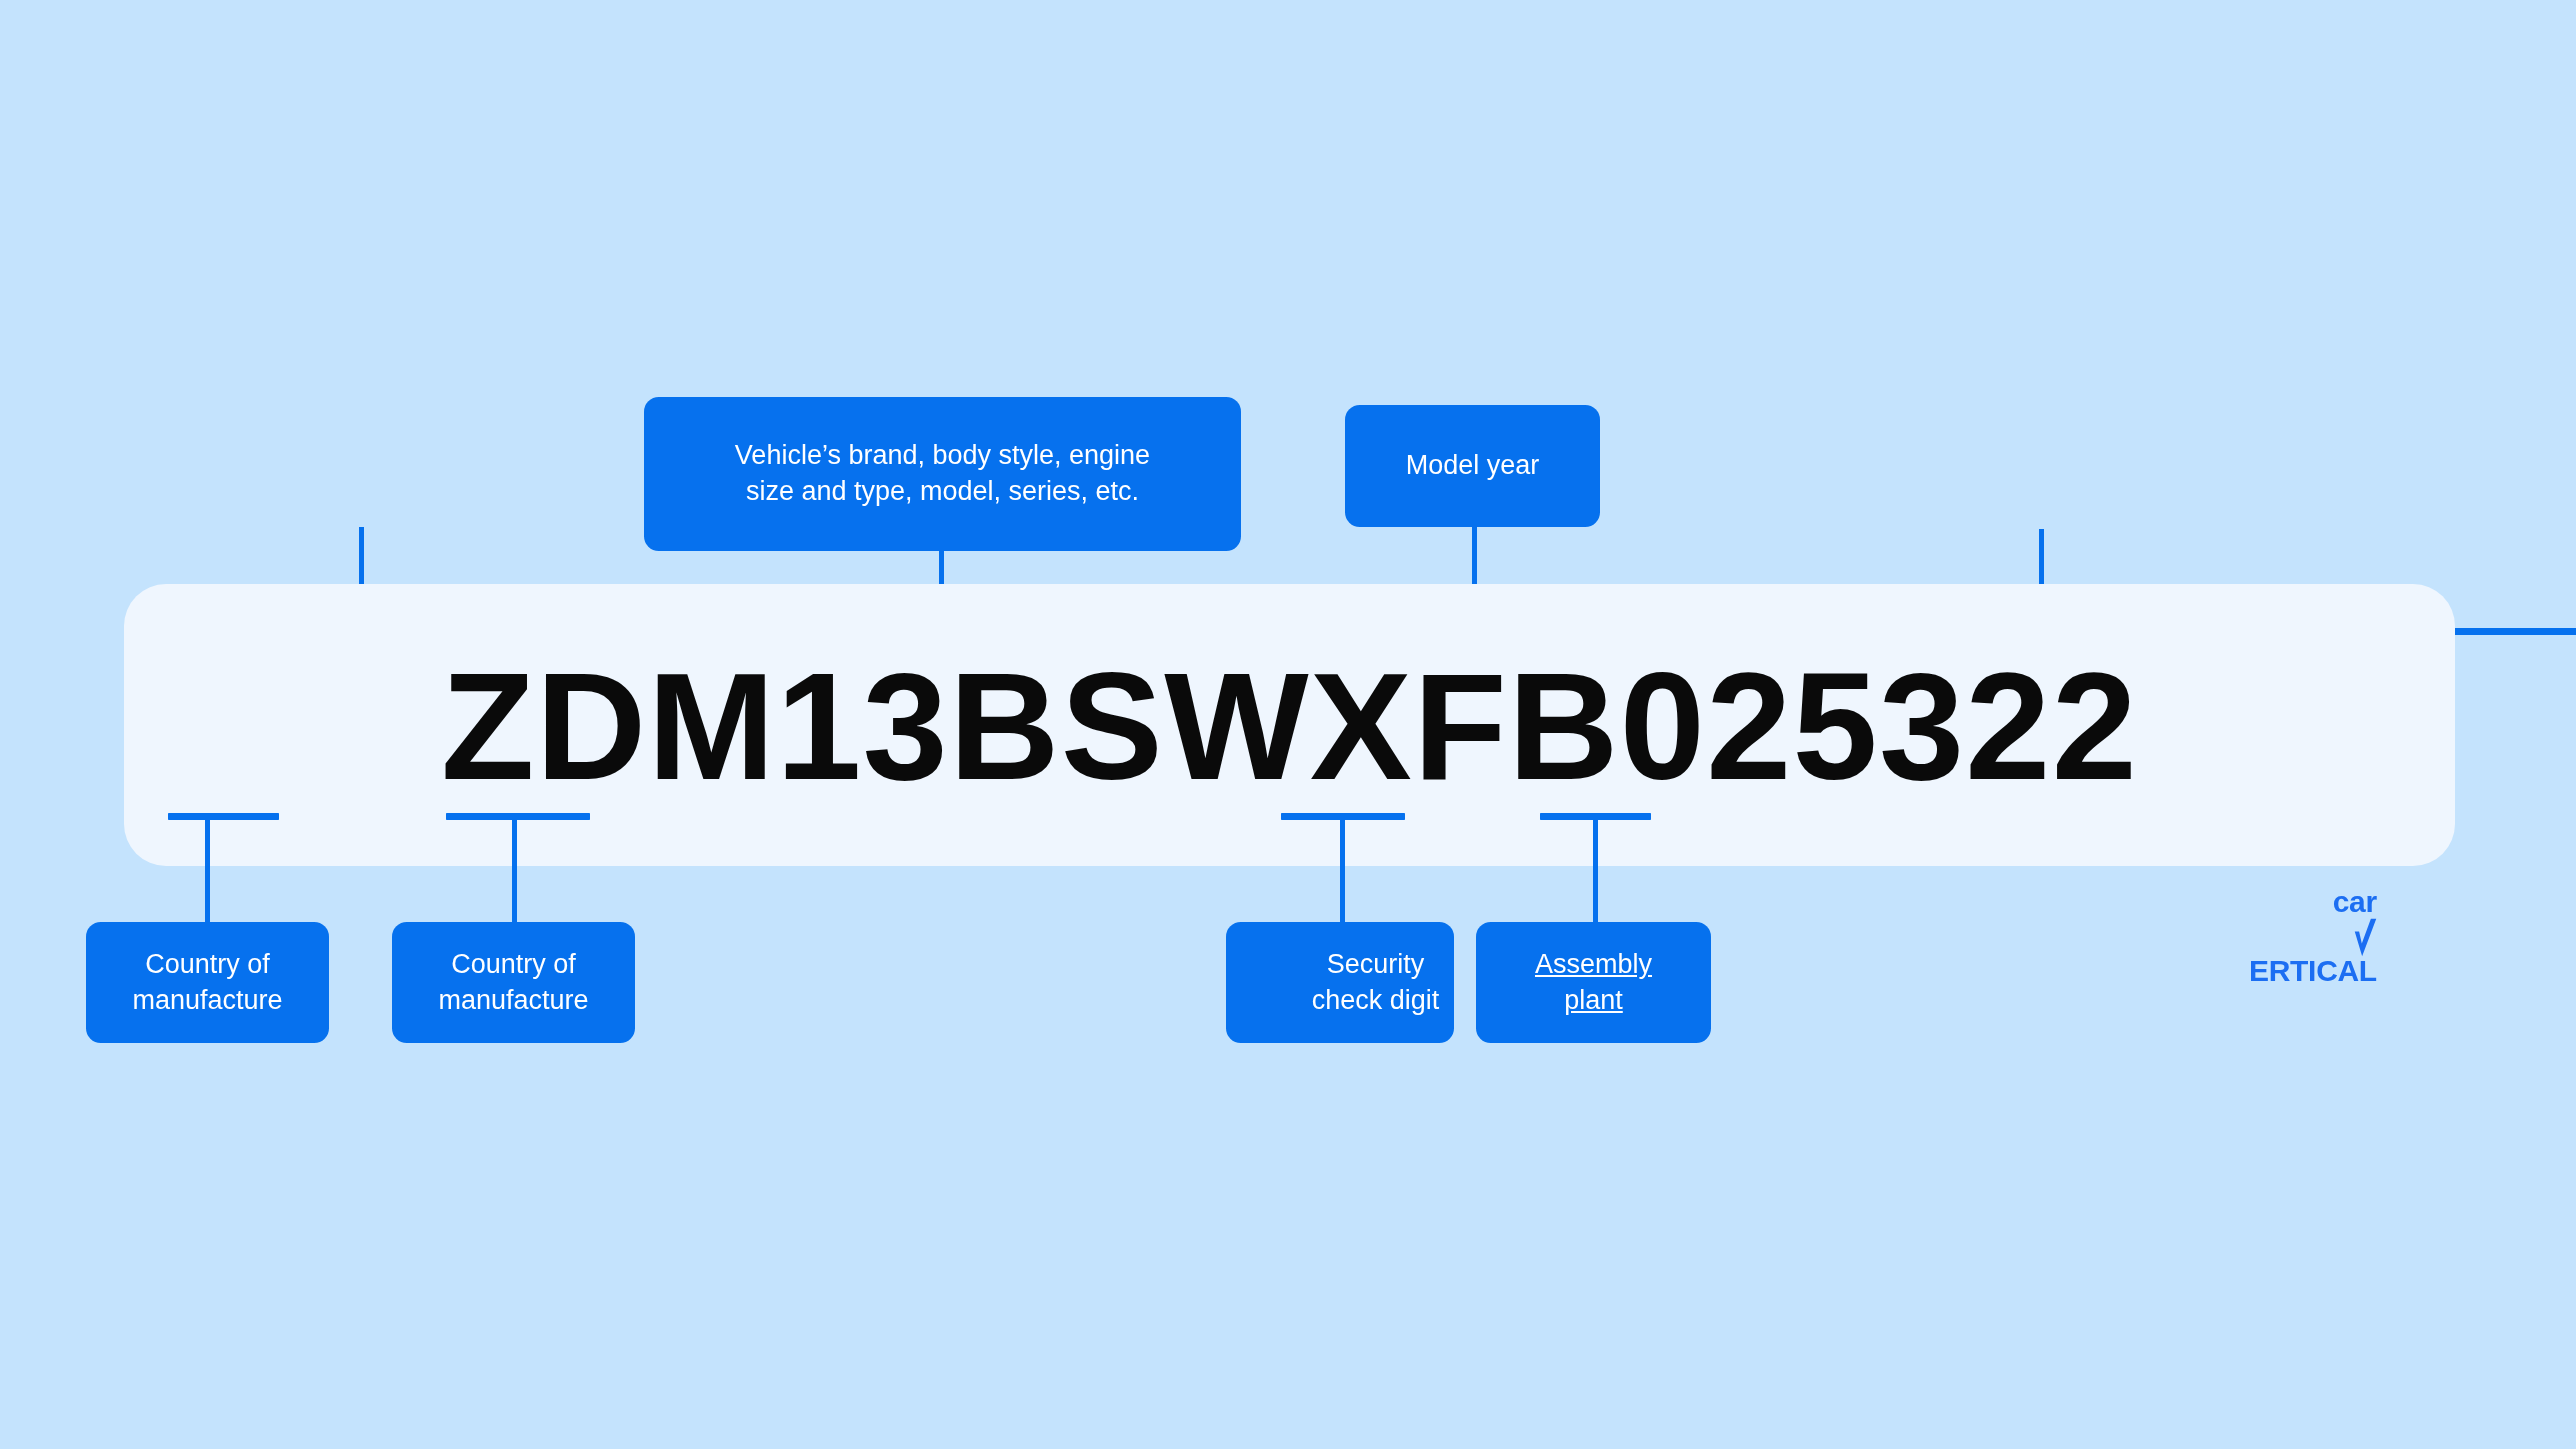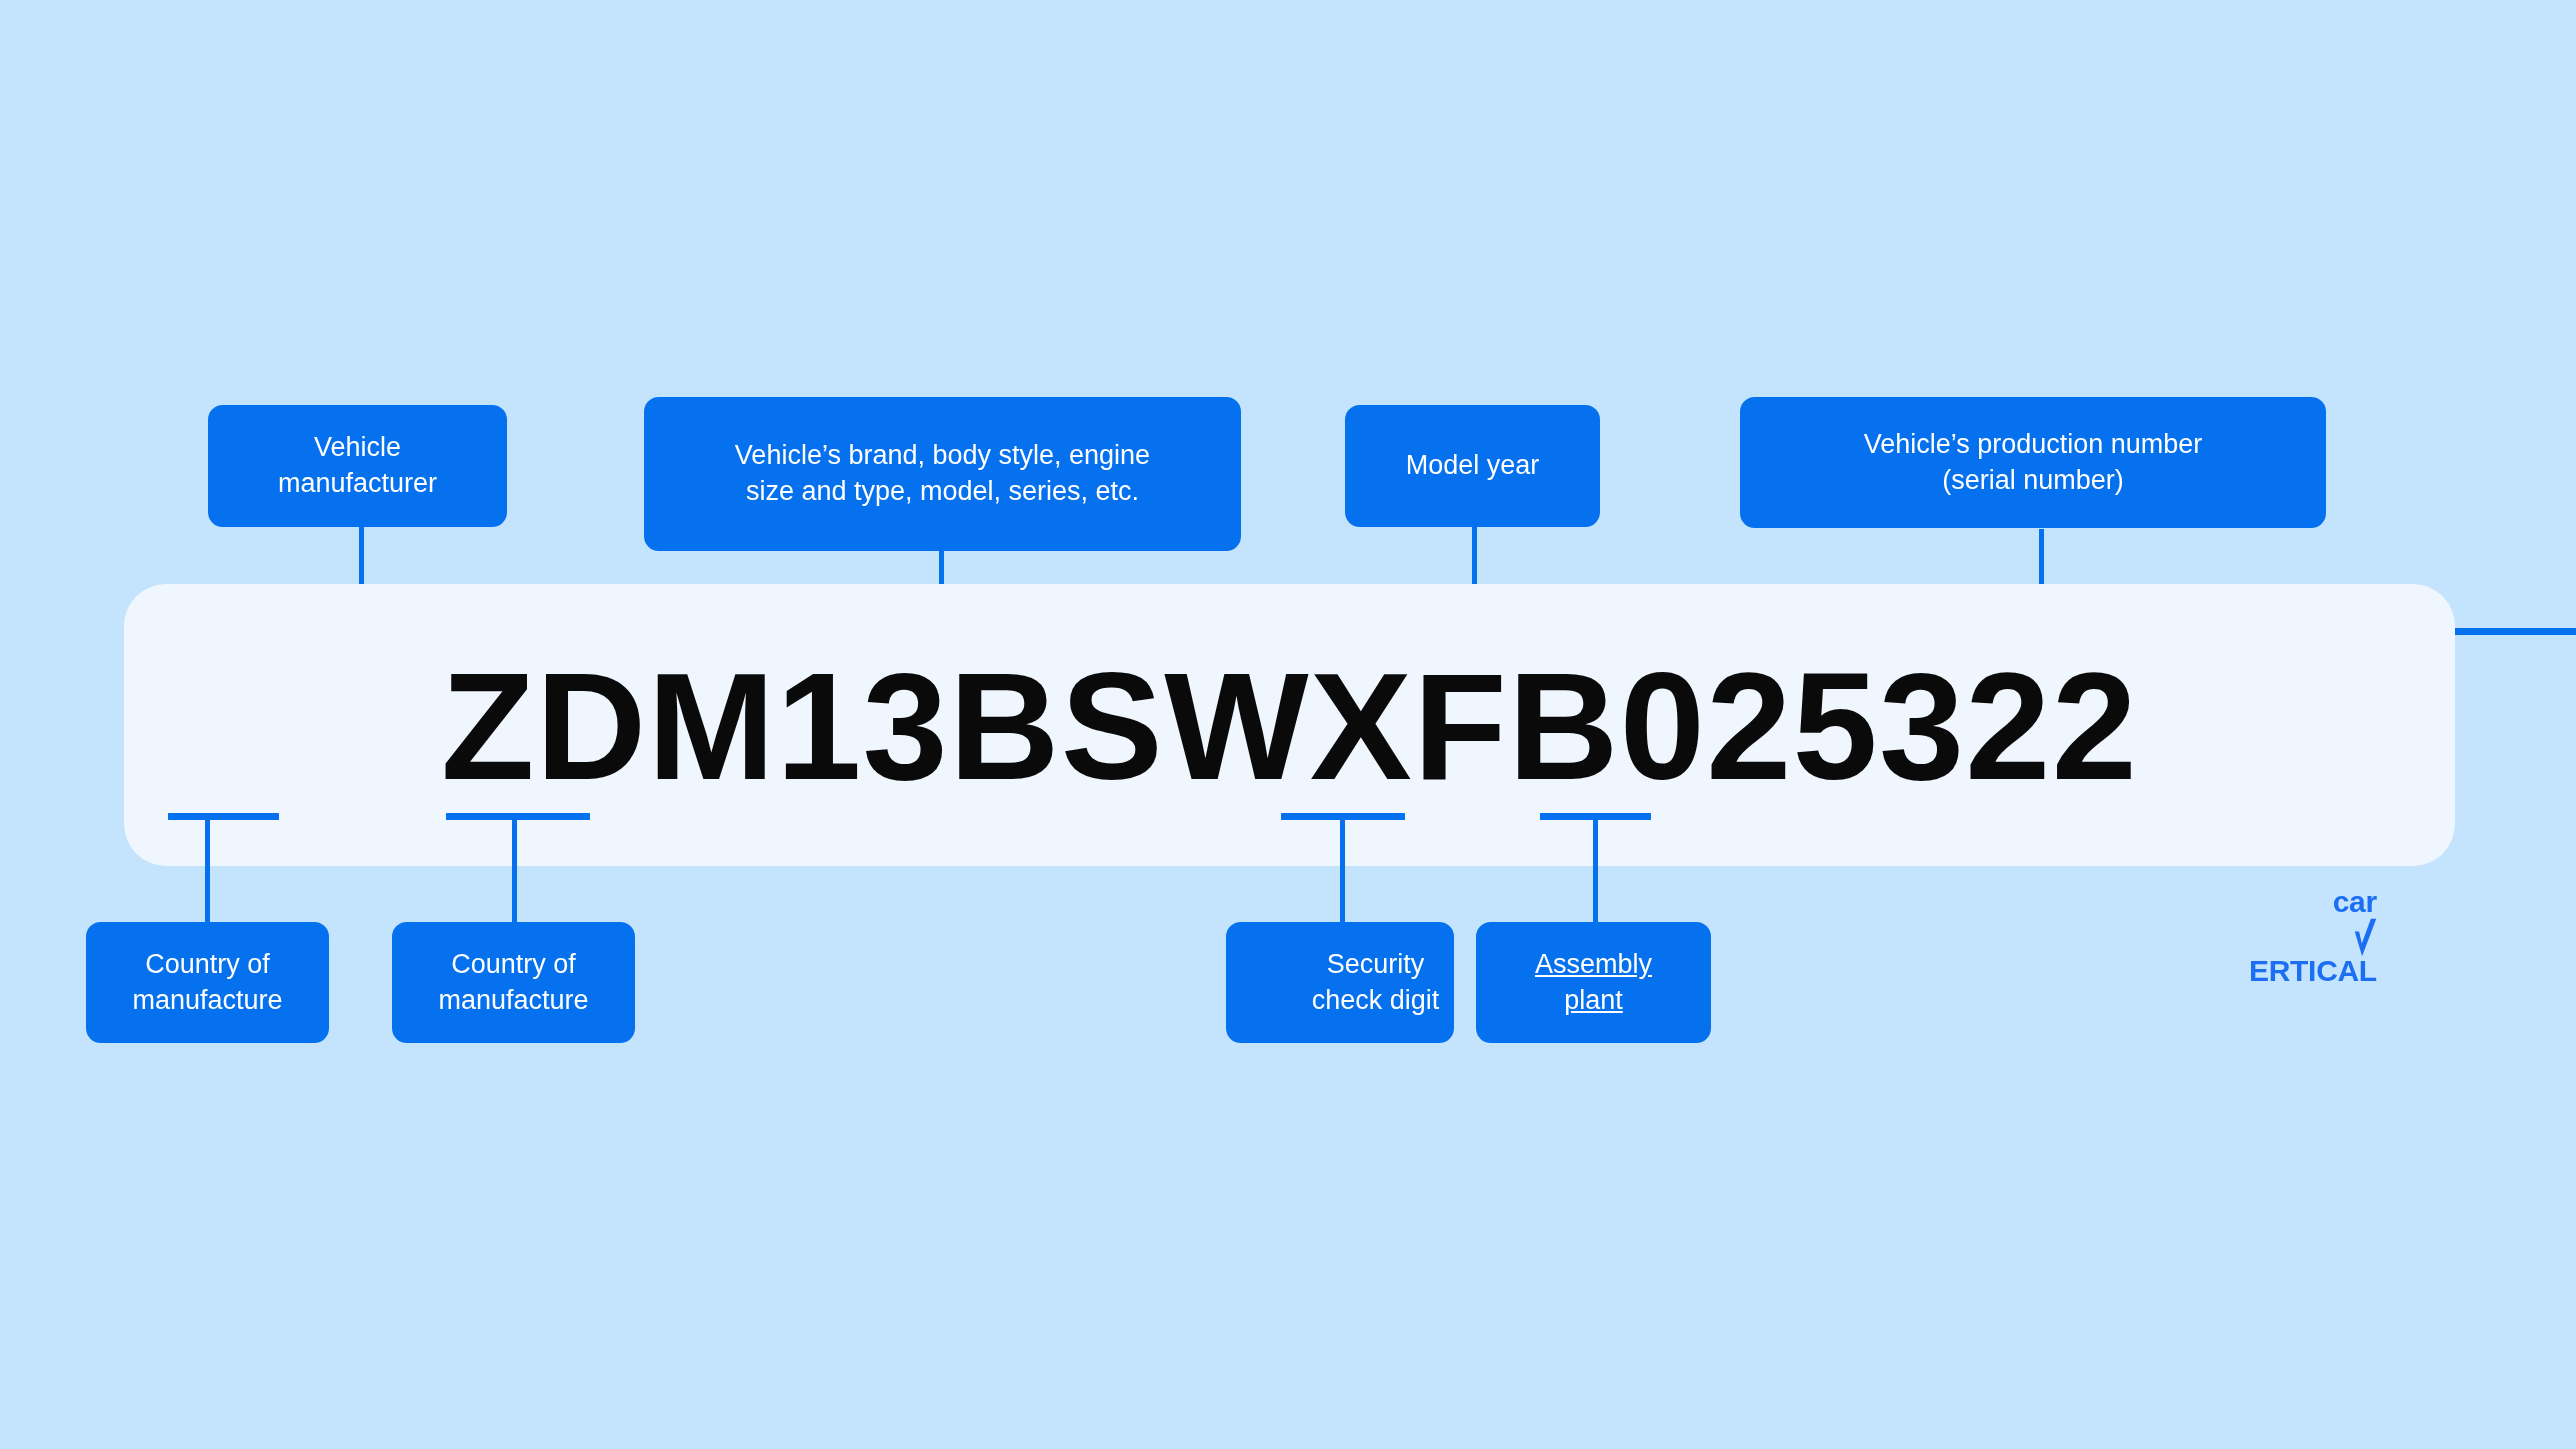--- a/index.html
+++ b/index.html
@@ -101,46 +101,34 @@
     width: 23px;
     height: 39px;
   }
   #logo .lg-v svg { position: absolute; left: 0; bottom: -1.3px; }
 </style>
 </head>
 <body>
 
 <div id="stage">
 
-  <div class="callout" id="c-top-0" style="left:208px; top:405px; width:299px; height:122px;">
-    <div>
-      <span>Vehicle</span>
-      <span>manufacturer</span>
-    </div>
-  </div>
 
   <div class="callout" id="c-top-1" style="left:644px; top:397px; width:597px; height:154px;">
     <div>
       <span>Vehicle’s brand, body style, engine</span>
       <span>size and type, model, series, etc.</span>
     </div>
   </div>
 
   <div class="callout" id="c-top-2" style="left:1345px; top:405px; width:255px; height:122px;">
     <div>
       <span>Model year</span>
     </div>
   </div>
 
-  <div class="callout" id="c-top-3" style="left:1740px; top:397px; width:586px; height:131px;">
-    <div>
-      <span>Vehicle’s production number</span>
-      <span>(serial number)</span>
-    </div>
-  </div>
 
   <div class="vline" style="left:359px;  top:527px; height:107px;"></div>
   <div class="vline" style="left:939px; top:529px; height:106px;"></div>
   <div class="vline" style="left:1472px; top:527px; height:107px;"></div>
   <div class="vline" style="left:2039px; top:529px; height:106px;"></div>
 
   <div class="hbar" style="left:309px;  top:628px; width:111px;"></div>
   <div class="hbar" style="left:617px;  top:628px; width:654px;"></div>
   <div class="hbar" style="left:1429px; top:628px; width:84px;"></div>
   <div class="hbar" style="left:1676px; top:628px; width:1060px;"></div>

